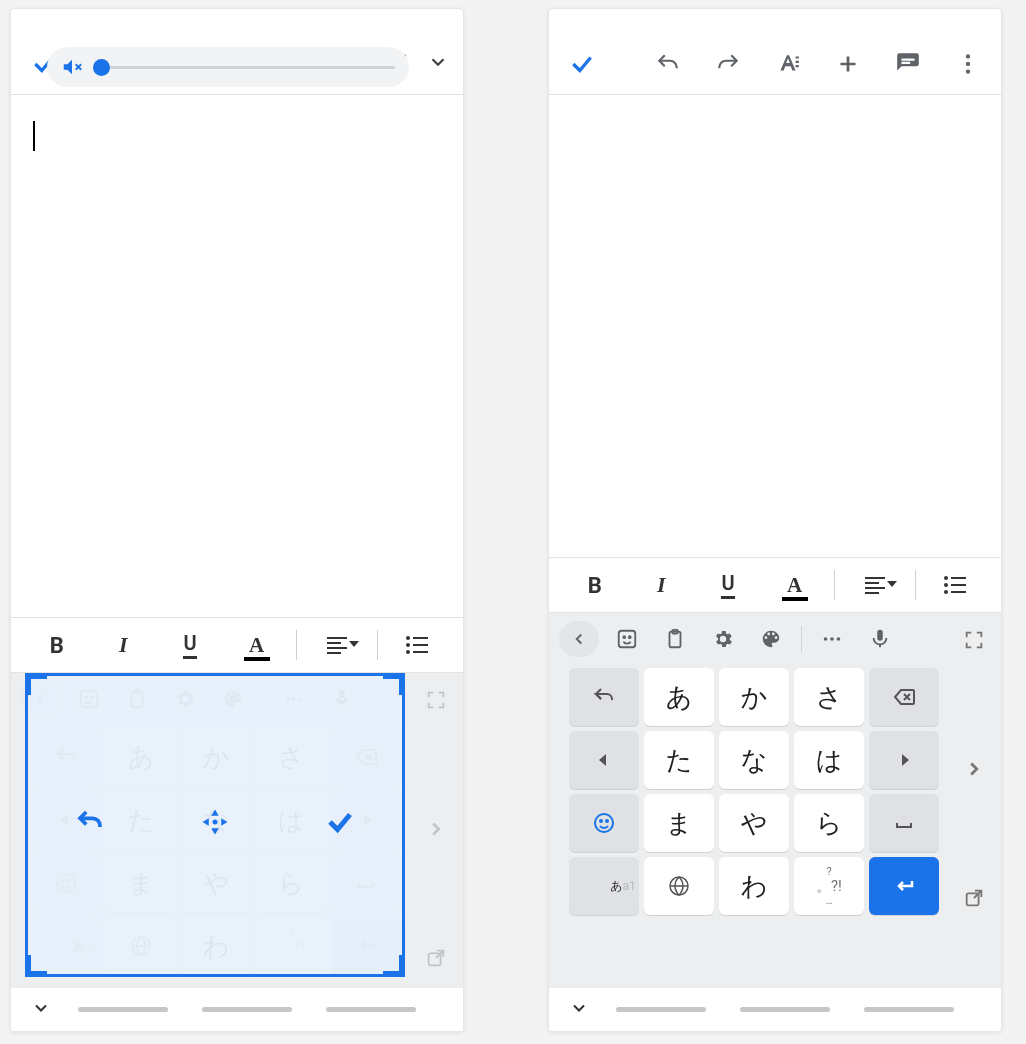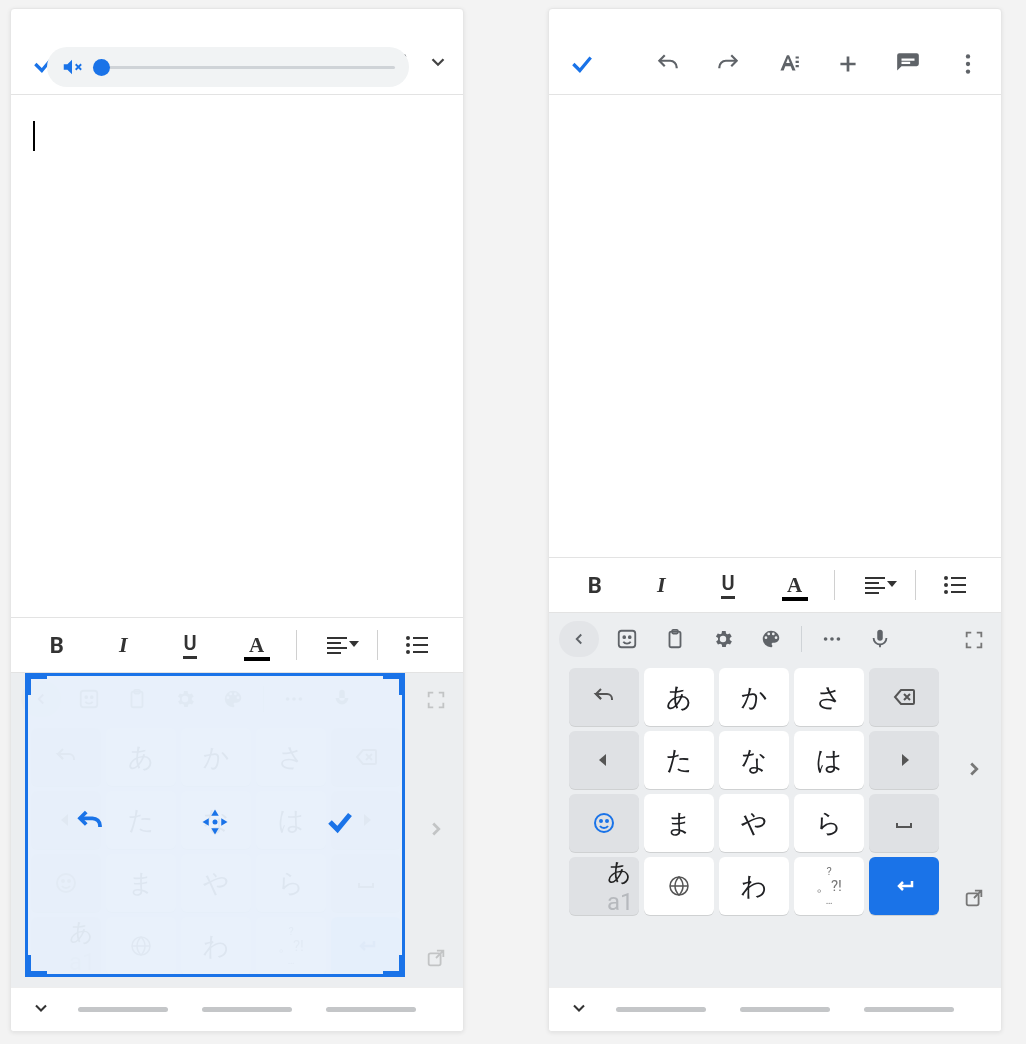--- a/index.html
+++ b/index.html
@@ -169,21 +169,21 @@
     font-size: 26px;
     color:#202124;
     box-shadow: 0 1px 0 rgba(0,0,0,0.12);
   }
   .key.gray { background:#dfe1e4; }
   .key.blue { background:#1a73e8; color:#fff; }
   .key.small { font-size: 18px; }
   .key.smiley { color:#6a6f76; font-size:24px; }
   .key svg { width:24px; height:24px; }
   .key.smiley.blue-outline { color:#1a73e8; }
-  .key .al { font-size:24px;margin-left:38px; }
+  .key .al { font-size:12px;margin-left:38px; }
   .key .al .jp { color:#222; font-weight:500;}
   .key .al .en { color:#b6b9bd; }
   .sym-key { 
     display:flex; flex-direction:column; align-items:center; justify-content:center;
     font-size:12px; color:#777; line-height:1.1;
   }
   .sym-key .row1 { font-size:11px; }
   .sym-key .row2 { font-size:15px; }
   .sym-key .row3 { font-size:10px; }
 

